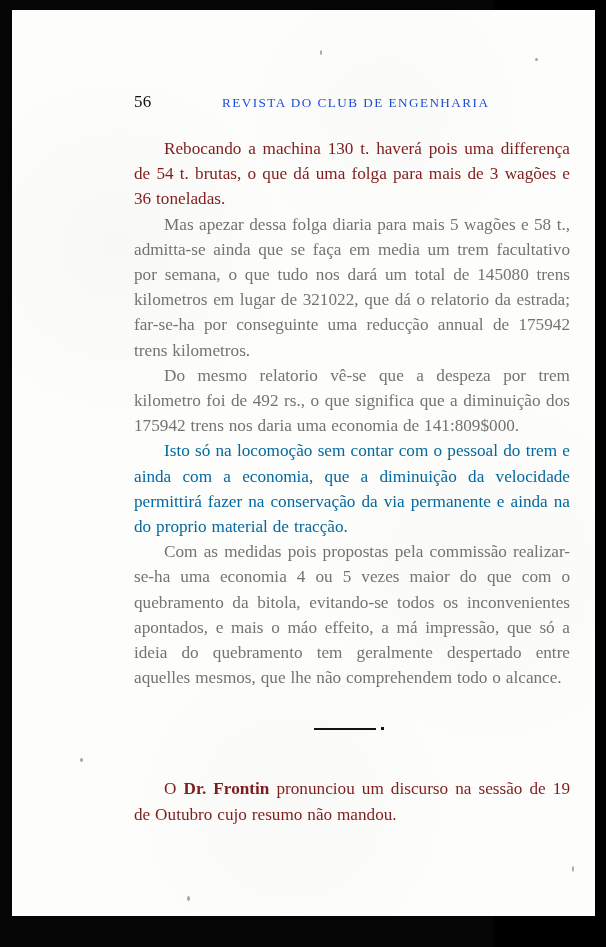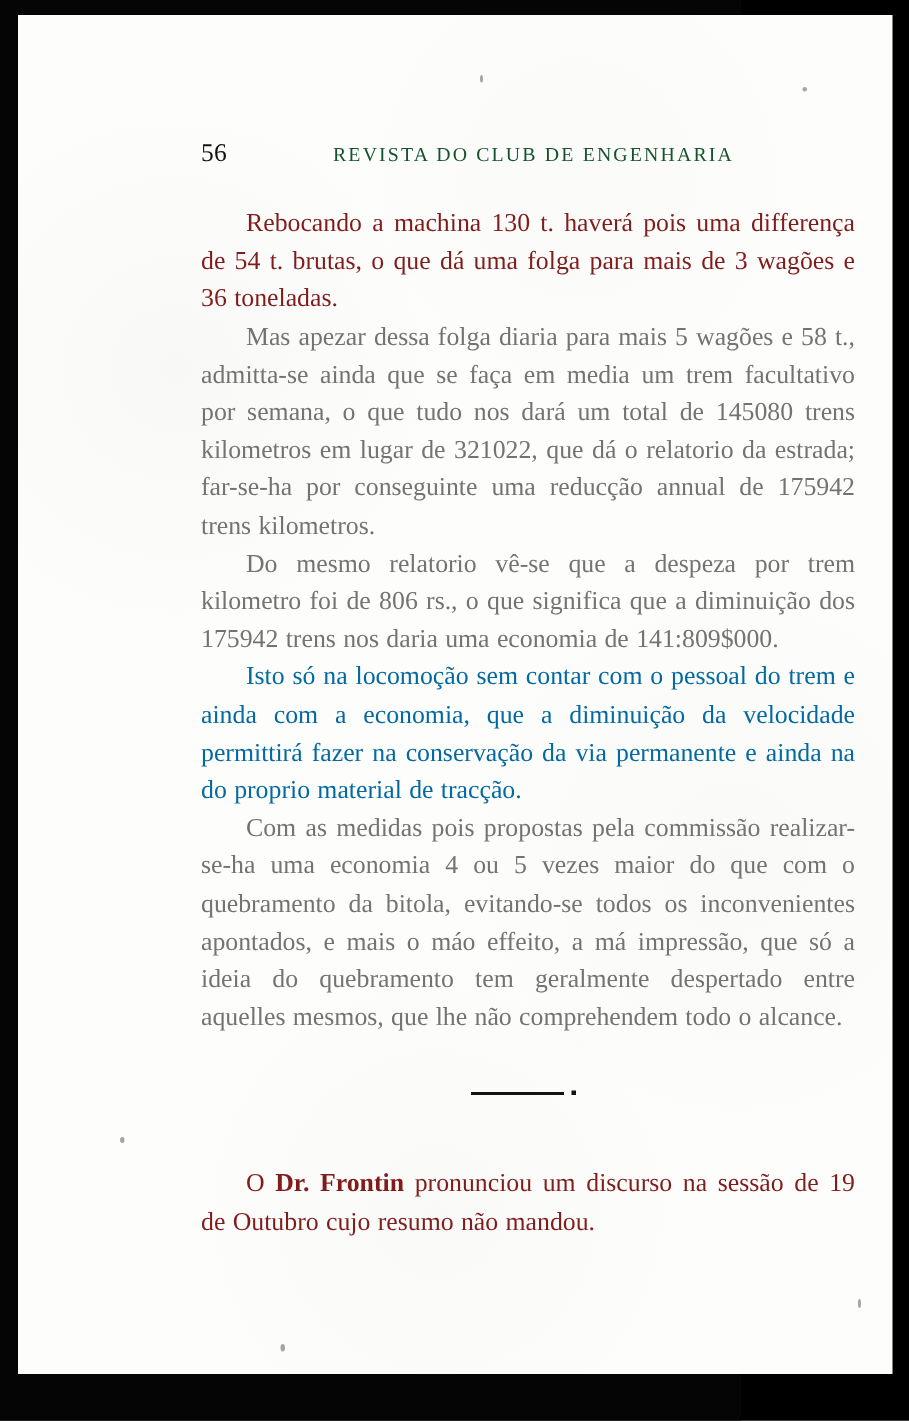--- a/index.html
+++ b/index.html
@@ -73,21 +73,21 @@
     font-size: 17px;
     color: #14120f;
     letter-spacing: 0.2px;
   }
   .head-title {
     position: absolute;
     left: 88px;
     top: 3px;
     font-size: 13.2px;
     letter-spacing: 1.45px;
-    color: #14532d;
+    color: #1d4ed8;
     white-space: nowrap;
   }
 
   
   .para {
     font-size: 17.2px;
     line-height: 25.2px;
     color: #141210;
     text-align: justify;
     text-justify: inter-word;
@@ -149,21 +149,21 @@
 
       <div class="running-head">
         <span class="folio">56</span>
         <span class="head-title">REVISTA DO CLUB DE ENGENHARIA</span>
       </div>
 
       <p class="para ink-strong">Rebocando a machina 130 t. haverá pois uma differença de 54 t. brutas, o que dá uma folga para mais de 3 wagões e 36 toneladas.</p>
 
       <p class="para ink-med">Mas apezar dessa folga diaria para mais 5 wagões e 58 t., admitta-se ainda que se faça em media um trem facultativo por semana, o que tudo nos dará um total de 145080 trens kilometros em lugar de 321022, que dá o relatorio da estrada; far-se-ha por conseguinte uma reducção annual de 175942 trens kilometros.</p>
 
-      <p class="para ink-med">Do mesmo relatorio vê-se que a despeza por trem kilometro foi de 806 rs., o que significa que a diminuição dos 175942 trens nos daria uma economia de 141:809$000.</p>
+      <p class="para ink-med">Do mesmo relatorio vê-se que a despeza por trem kilometro foi de 492 rs., o que significa que a diminuição dos 175942 trens nos daria uma economia de 141:809$000.</p>
 
       <p class="para ink-light">Isto só na locomoção sem contar com o pessoal do trem e ainda com a economia, que a diminuição da velocidade permittirá fazer na conservação da via permanente e ainda na do proprio material de tracção.</p>
 
       <p class="para ink-med">Com as medidas pois propostas pela commissão realizar-se-ha uma economia 4 ou 5 vezes maior do que com o quebramento da bitola, evitando-se todos os inconvenientes apontados, e mais o máo effeito, a má impressão, que só a ideia do quebramento tem geralmente despertado entre aquelles mesmos, que lhe não comprehendem todo o alcance.</p>
 
       <div class="divider-wrap">
         <span class="divider-rule"></span>
         <span class="divider-dot"></span>
       </div>
 

